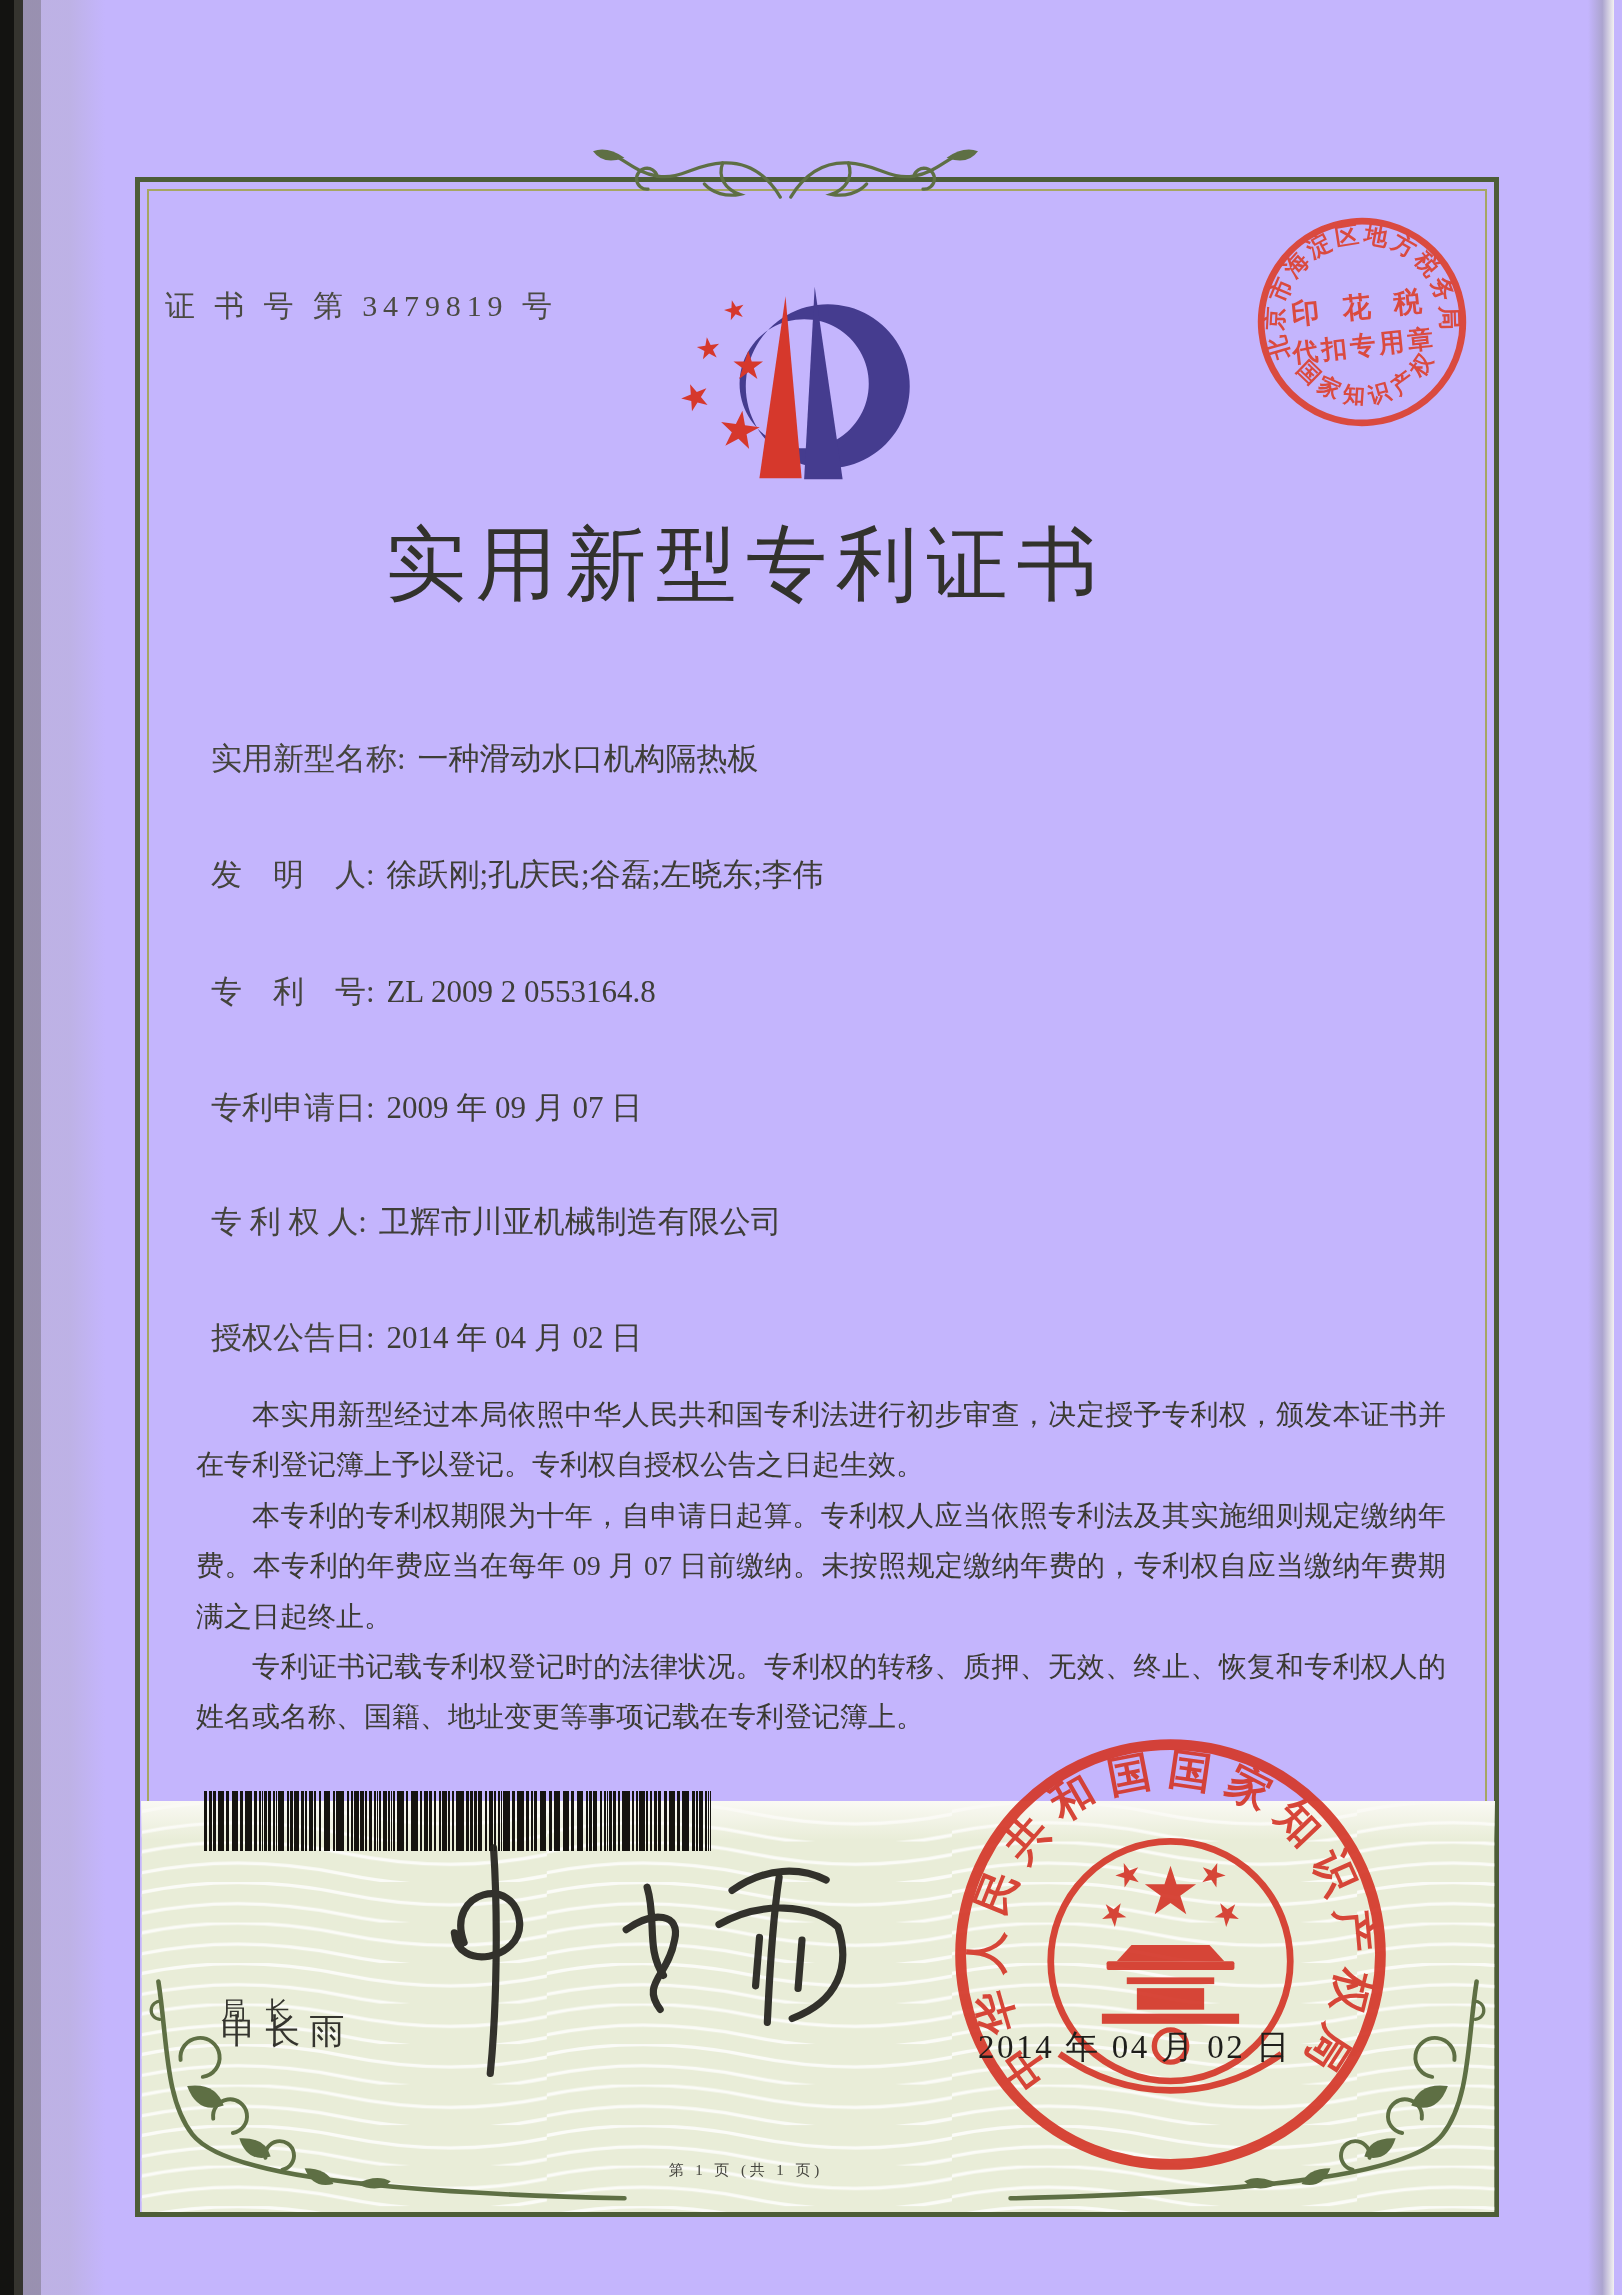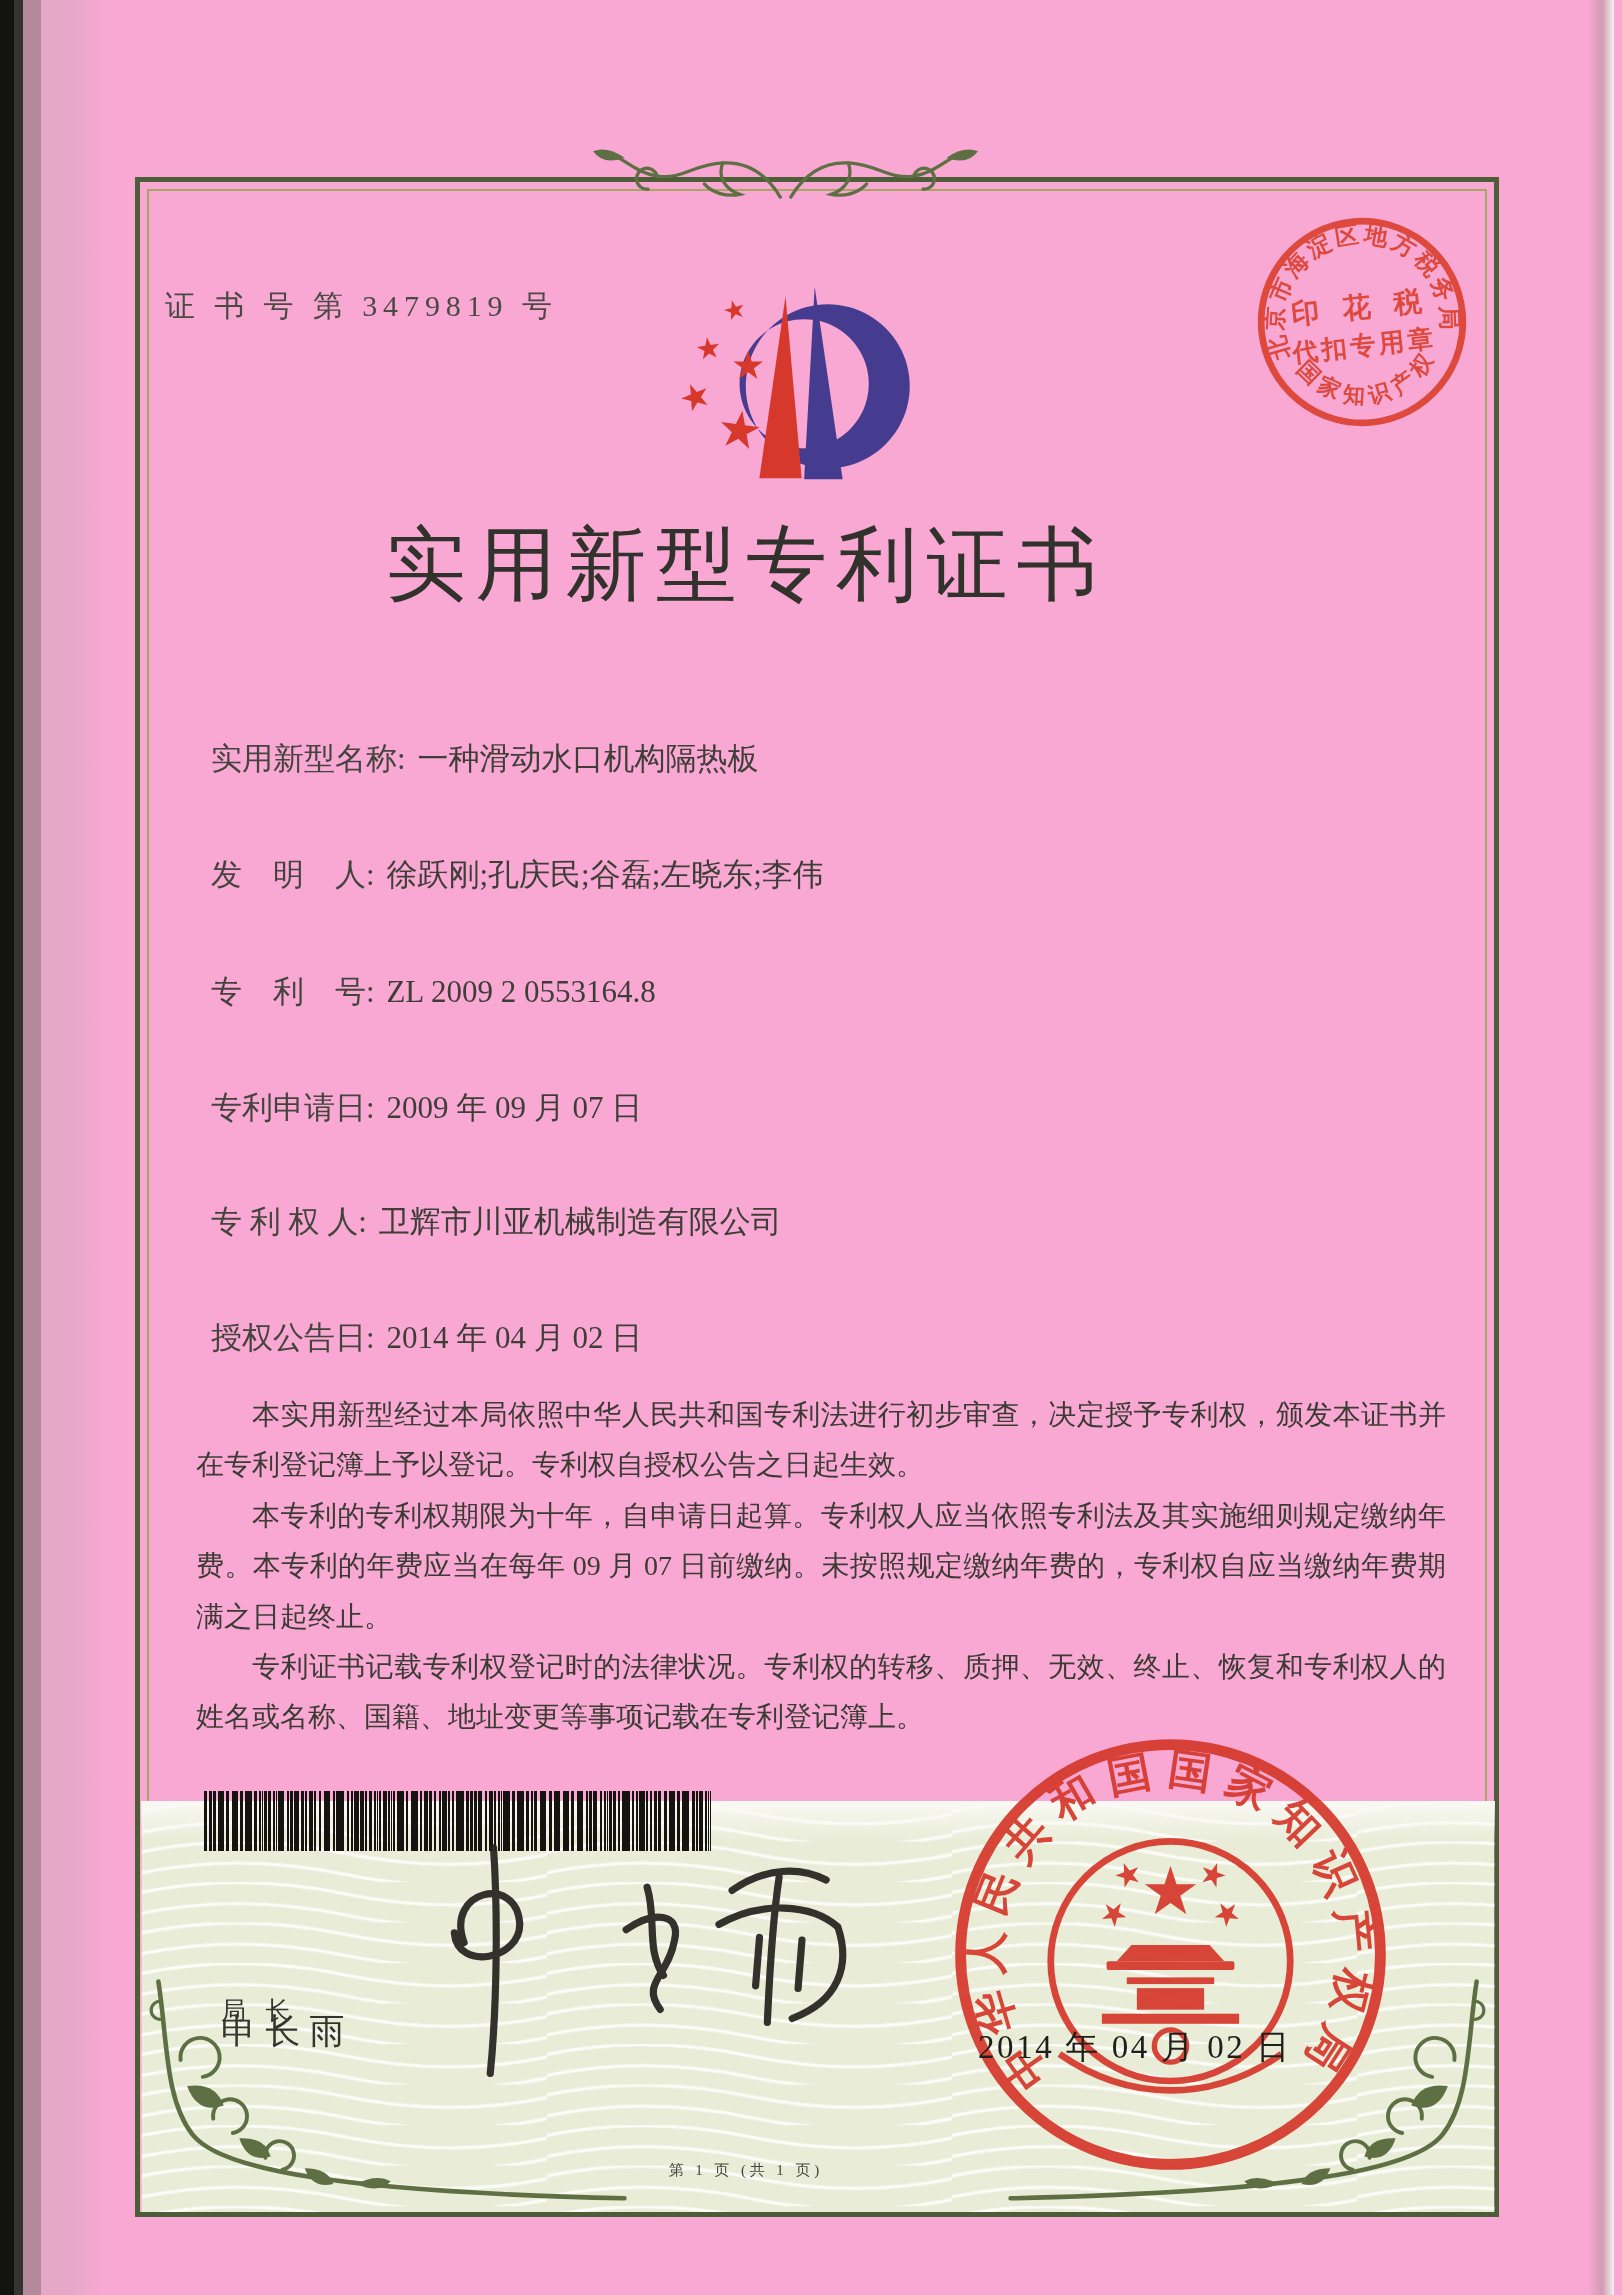--- a/index.html
+++ b/index.html
@@ -1,17 +1,17 @@
 <!DOCTYPE html>
 <html style="font-size:10.5px"><head>
 <meta charset="utf-8">
 <style>
   html,body{margin:0;padding:0;}
   body{width:1623px;height:2295px;background:#eeede8;position:relative;}
-  .page{position:absolute;inset:0;background:#f9a8d4;overflow:hidden;
+  .page{position:absolute;inset:0;background:#c4b5fd;overflow:hidden;
         font-family:"Liberation Serif","DejaVu Serif",serif;color:#3c3c35;}
 
   
   .spine{position:absolute;left:0;top:0;width:105px;height:100%;z-index:9;pointer-events:none;
     background:linear-gradient(90deg,#131311 0 14.4px,#35342f 14.4px 23.5px,rgba(110,108,100,.5) 23.5px 41px,rgba(170,168,158,.25) 41px 69px,rgba(200,198,190,0) 105px);}
   .page-edge{position:absolute;left:1588px;top:0;width:26px;height:100%;z-index:9;pointer-events:none;
     background:linear-gradient(90deg,rgba(120,130,105,0),rgba(115,125,100,.30) 55%,rgba(245,245,240,.95));}
 
   
   .frame{position:absolute;left:135px;top:177px;width:1354px;height:2030px;border:5.9px solid #4d5d37;z-index:1;}

